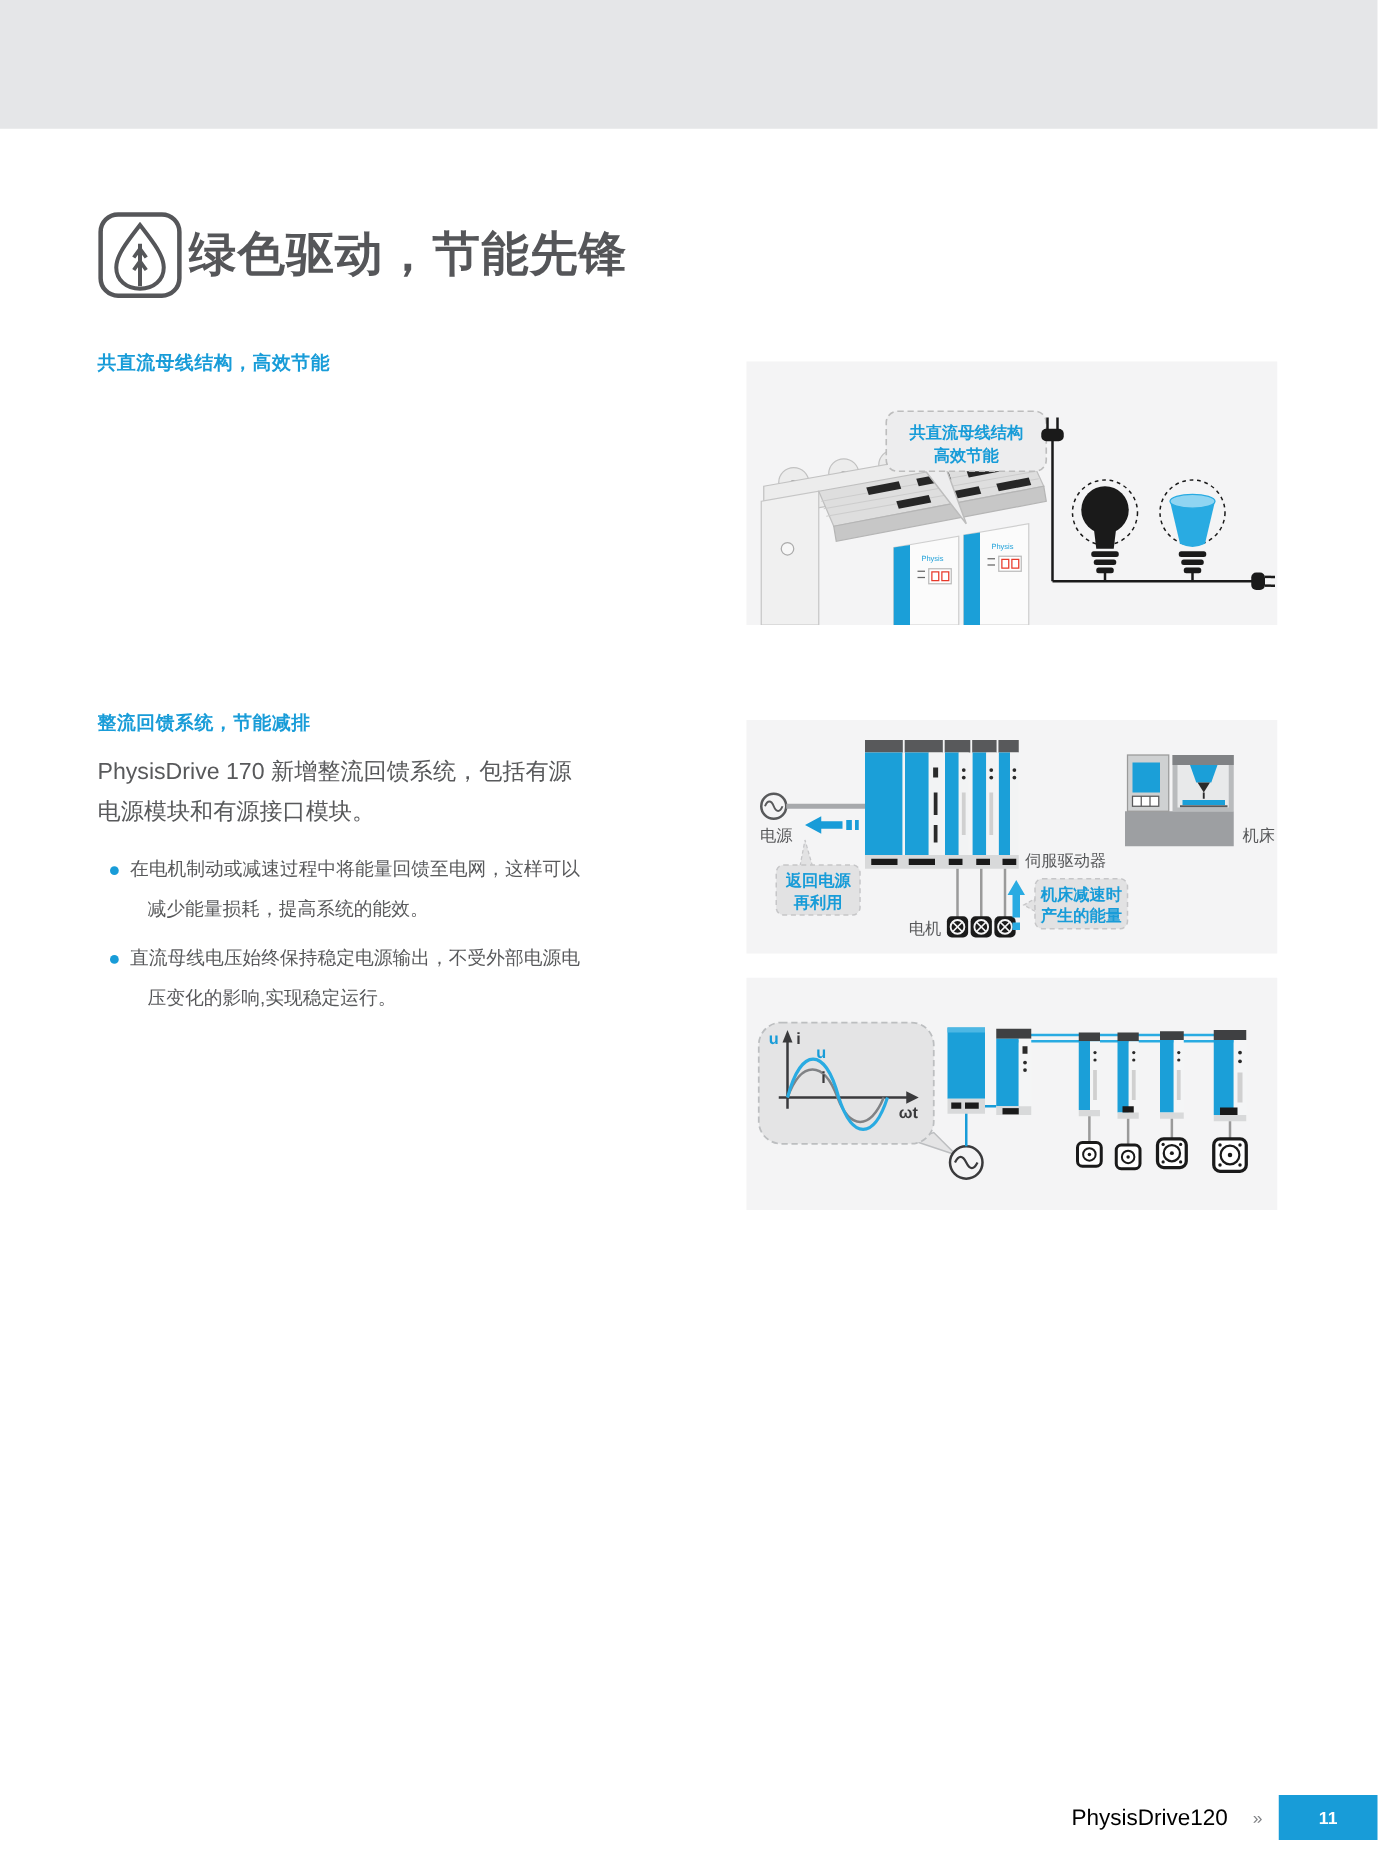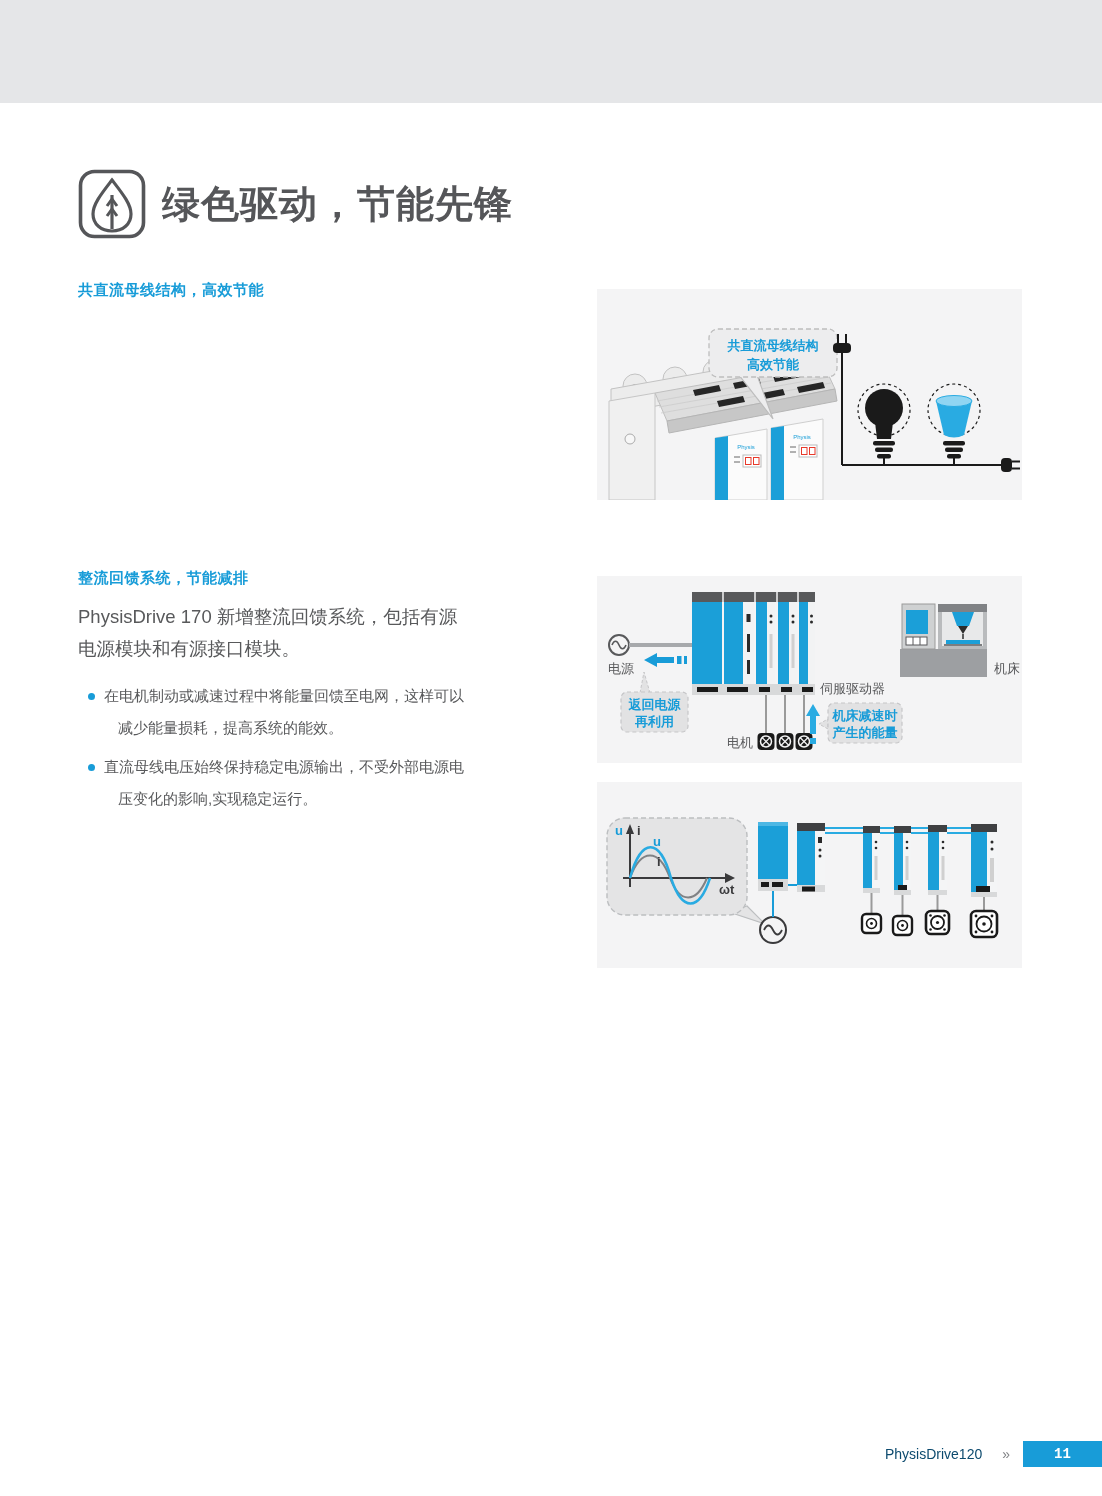--- a/index.html
+++ b/index.html
@@ -1,21 +1,21 @@
 <!DOCTYPE html>
 <html><head>
 <meta charset="utf-8">
 <style>
   html,body{margin:0;padding:0;}
   body{
     width:1102px;height:1496px;position:relative;background:#ffffff;
     font-family:"Liberation Sans","DejaVu Sans",sans-serif;color:#58595b;overflow:hidden;
   }
   .top-band{position:absolute;left:0;top:0;width:1102px;height:103px;background:#e5e6e8;}
-  .header{position:absolute;left:78px;top:168px;display:flex;align-items:center;gap:16px;}
+  .header{position:absolute;left:78px;top:168px;display:flex;align-items:center;gap:5px;}
   .icon-box{width:68px;height:70px;flex:0 0 auto;}
   .page-title{font-size:38px;font-weight:bold;color:#555659;letter-spacing:1px;line-height:72px;white-space:nowrap;}
   .text-col{position:absolute;left:78px;width:462px;}
   .sec1{top:281px;}
   .sec2{top:569px;}
   .sec-heading{font-size:15px;font-weight:bold;color:#189cd8;margin:0 0 13px 0;letter-spacing:0.5px;}
   .sec-body{font-size:18.5px;line-height:32px;margin:0;width:392px;color:#58595b;}
   ul.bullets{list-style:none;margin:15px 0 0 0;padding:0;width:400px;}
   ul.bullets li{
     position:relative;font-size:15px;line-height:32px;color:#58595b;
@@ -23,23 +23,23 @@
   }
   ul.bullets li::before{
     content:"";position:absolute;left:10px;top:13px;width:7px;height:7px;border-radius:50%;background:#189cd8;
   }
   .panel{position:absolute;left:597px;width:425px;}
   .panel svg{display:block;}
   .p1{top:289px;height:211px;}
   .p2{top:576px;height:187px;}
   .p3{top:782px;height:186px;}
   .footer{position:absolute;top:1443px;right:0;height:22px;display:flex;align-items:center;}
-  .footer-product{font-size:14px;color:#0c4a6e;margin-right:20px;}
+  .footer-product{font-size:18px;color:#000000;margin-right:20px;}
   .footer-sep{font-size:14px;color:#808285;margin-right:13px;}
-  .footer-pagebox{width:79px;height:26px;background:#189cd8;display:flex;align-items:center;justify-content:center;font-family:Liberation Mono, monospace;}
+  .footer-pagebox{width:79px;height:36px;background:#189cd8;display:flex;align-items:center;justify-content:center;}
   .footer-pagenum{color:#ffffff;font-size:14px;font-weight:bold;}
   svg text{font-family:"Liberation Sans","DejaVu Sans",sans-serif;}
   .callout-text{fill:#189cd8;font-size:13px;font-weight:bold;}
   .fig-label{fill:#58595b;font-size:13px;}
 </style>
 </head>
 <body>
 
 <div class="top-band"></div>
 

